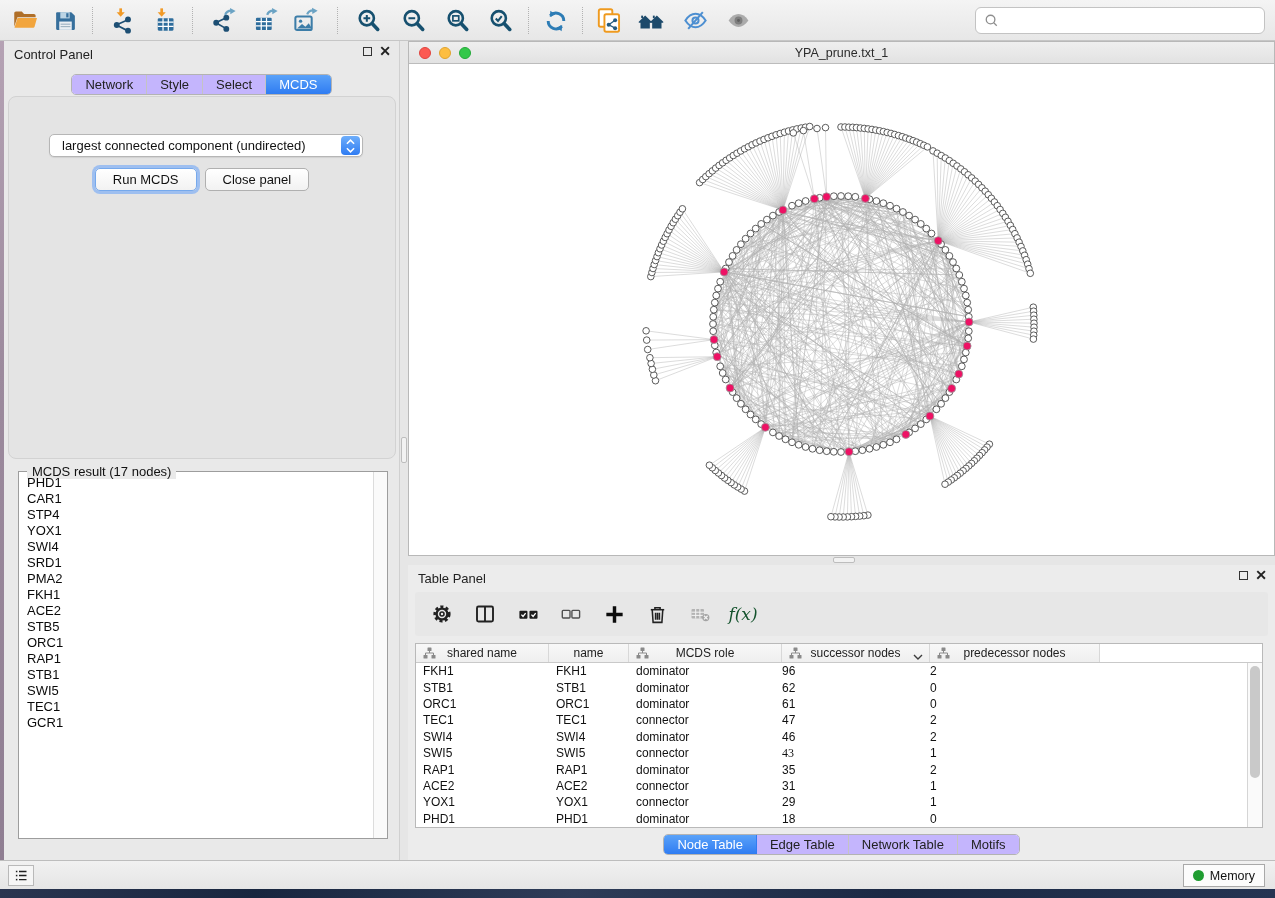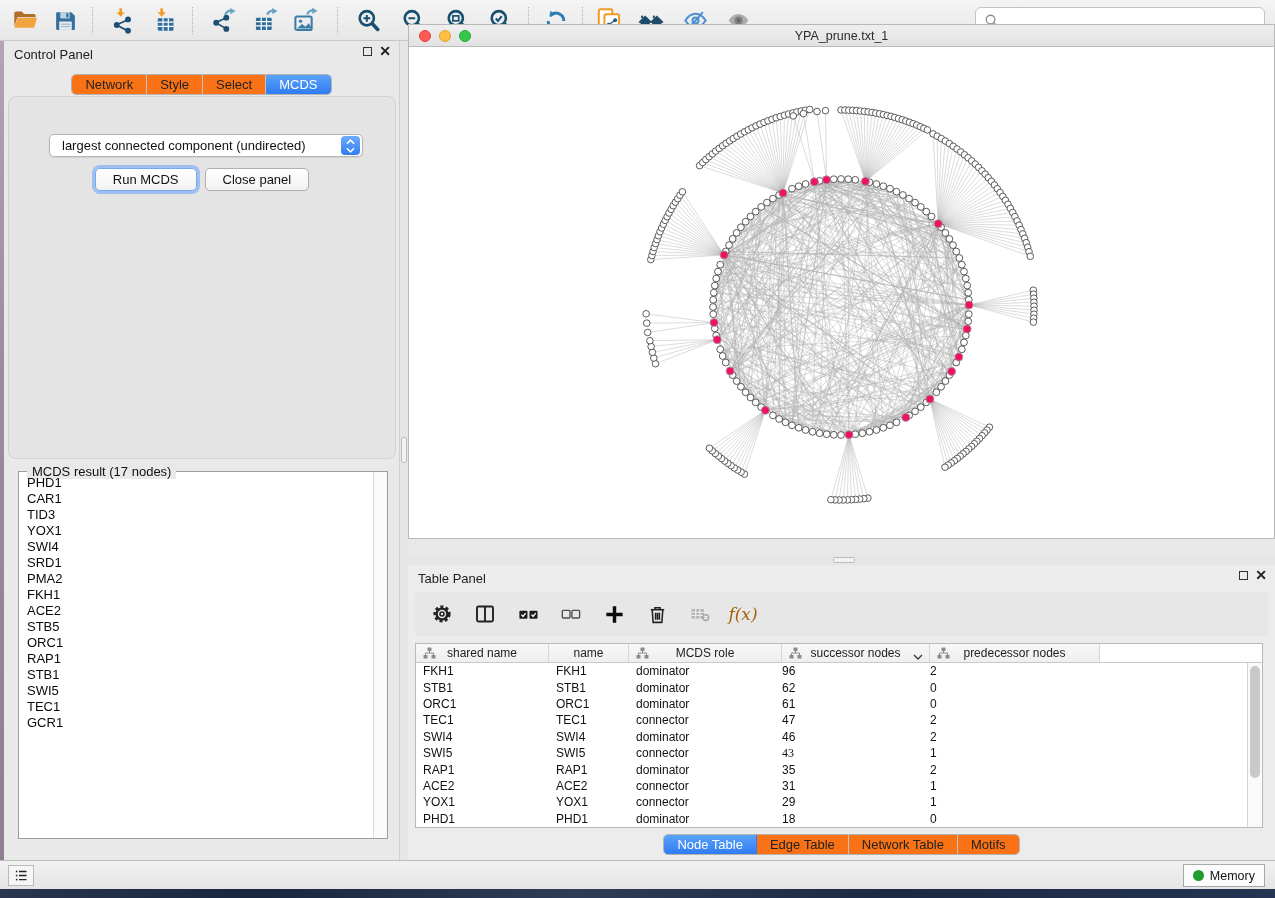--- a/index.html
+++ b/index.html
@@ -28,21 +28,21 @@
   .wallpaper-bottom { position:absolute; left:0; top:889px; width:1275px; height:9px;
     background:linear-gradient(90deg,#2a3550,#18263f 20%,#2e3c58 45%,#1b2944 70%,#253452); }
   
   .control-panel { position:absolute; left:4px; top:41px; width:396px; height:819px; background:#e9e9e9; border-right:1px solid #d0d0d0; }
   .panel-titlebar { position:relative; height:26px; display:flex; align-items:center; padding:0 10px; font-size:13px; color:#222; }
   .panel-titlebar .win-btns { position:absolute; right:8px; top:6px; display:flex; gap:7px; align-items:center; }
   .float-btn { width:9px; height:9px; border:1.5px solid #333; display:inline-block; }
   .close-btn { font-size:14px; font-weight:bold; color:#222; line-height:9px; }
   .cp-tabs { position:absolute; left:0; top:33px; width:100%; display:flex; justify-content:center; }
   .seg { display:flex; border:1px solid #b3b3b3; border-radius:5px; overflow:hidden; background:#fff; height:21px; }
-  .seg-tab { padding:0 13px; font-size:13px; display:flex; align-items:center; border-right:1px solid #c4c4c4; background:#f97316; color:#222; }
+  .seg-tab { padding:0 13px; font-size:13px; display:flex; align-items:center; border-right:1px solid #c4c4c4; background:#c4b5fd; color:#222; }
   .seg-tab:last-child { border-right:none; }
   .seg-tab.active { background:linear-gradient(#5aa2f9,#2f7cf2); color:#fff; border-right-color:#2f7cf2; }
   .cp-content { position:absolute; left:4px; top:55px; width:388px; height:363px;
     background:#e4e4e4; border:1px solid #d2d2d2; border-radius:8px; }
   .opt-label { margin-top:16px; text-align:center; font-size:13px; color:#111; }
   .select-box { position:absolute; left:40px; top:37px; width:314px; height:23px; background:#fff;
     border:1px solid #b6b6b6; border-radius:5px; display:flex; align-items:center; box-shadow:0 1px 1px rgba(0,0,0,.08); }
   .select-box .sel-text { flex:1; font-size:13px; padding-left:12px; color:#111; white-space:nowrap; overflow:hidden; }
   .stepper { width:19px; height:19px; margin-right:2px; border-radius:4px;
     background:linear-gradient(#6eaefb,#2f7cf2); display:flex; flex-direction:column; align-items:center; justify-content:center; gap:2px; }
@@ -53,31 +53,31 @@
   .group-box { position:absolute; left:14px; top:430px; width:370px; height:368px; border:1px solid #9d9d9d; background:#fff; }
   .group-label { position:absolute; left:8px; top:-8px; background:#e9e9e9; padding:0 5px; font-size:13px; color:#111; }
   .mcds-list { position:absolute; left:1px; top:3px; bottom:1px; right:15px; overflow:hidden; font-size:13px; line-height:16px; padding-left:7px; color:#0a0a0a; }
   .mcds-scroll { position:absolute; right:0; top:0; bottom:0; width:14px; background:#fafafa; border-left:1px solid #dcdcdc; }
   
   .v-divider { position:absolute; left:400px; top:41px; width:8px; height:819px; background:#e6e6e6; }
   .v-divider .thumb { position:absolute; left:1px; top:396px; width:6px; height:26px; background:#f2f2f2; border:1px solid #bdbdbd; border-radius:2px; }
   .h-divider { position:absolute; left:408px; top:556px; width:867px; height:9px; background:#e6e6e6; }
   .h-divider .thumb { position:absolute; left:425px; top:1px; width:22px; height:6px; background:#f2f2f2; border:1px solid #bdbdbd; border-radius:2px; }
   
-  .network-window { position:absolute; left:408px; top:24px; width:867px; height:515px; border:1px solid #b8b8b8; background:#fff; }
+  .network-window { position:absolute; left:408px; top:41px; width:867px; height:515px; border:1px solid #b8b8b8; background:#fff; }
   .net-titlebar { position:relative; height:22px; background:linear-gradient(#efefef,#e2e2e2); border-bottom:1px solid #bcbcbc;
     display:flex; align-items:center; justify-content:center; font-size:12.5px; color:#2b2b2b; }
   .traffic { position:absolute; left:10px; top:5px; display:flex; gap:8px; }
   .light { width:12px; height:12px; border-radius:50%; }
   .net-canvas { position:absolute; left:0; top:22px; width:865px; height:491px; background:#fff; }
   
   .table-panel { position:absolute; left:408px; top:565px; width:867px; height:295px; background:#ececec; }
   .tp-toolbar { position:absolute; left:7px; top:27px; width:853px; height:44px; background:#e7e7e7; border-radius:3px; display:flex; align-items:center; padding-left:14px; gap:17px; }
   .tp-icon { width:26px; height:26px; display:flex; align-items:center; justify-content:center; }
-  .fx-label { font-family:"DejaVu Serif", serif; font-style:italic; font-size:17px; color:#a16207; }
+  .fx-label { font-family:"DejaVu Serif", serif; font-style:italic; font-size:17px; color:#14532d; }
   .node-table { position:absolute; left:7px; top:78px; width:848px; height:185px; background:#fff; border:1px solid #b9b9b9; }
   .nt-header { display:flex; height:19px; background:linear-gradient(#f8f8f8,#efefef); border-bottom:1px solid #c9c9c9; }
   .nt-hcell { position:relative; display:flex; align-items:center; justify-content:center; font-size:12px; color:#222;
     border-right:1px solid #d8d8d8;text-align:center; }
   .nt-hcell .hicon { position:absolute; left:7px; top:3px; }
   .nt-hcell .sort { position:absolute; right:6px; top:6px; }
   .nt-filler { flex:1; border-right:none; background:#fff; }
   .nt-body { position:relative; height:164px; overflow:hidden; }
   .nt-row { display:flex; height:16.4px; font-size:12px; color:#111; align-items:center; }
   .nt-cell { padding-left:7px; white-space:nowrap; overflow:hidden; }
@@ -291,21 +291,21 @@
     <div class="btn-row">
       <div class="push-btn focused">Run MCDS</div>
       <div class="push-btn">Close panel</div>
     </div>
   </div>
   <div class="group-box">
     <span class="group-label">MCDS result (17 nodes)</span>
     <div class="mcds-list" id="mcds-list">
         <div>PHD1</div>
         <div>CAR1</div>
-        <div>TID3</div>
+        <div>STP4</div>
         <div>YOX1</div>
         <div>SWI4</div>
         <div>SRD1</div>
         <div>PMA2</div>
         <div>FKH1</div>
         <div>ACE2</div>
         <div>STB5</div>
         <div>ORC1</div>
         <div>RAP1</div>
         <div>STB1</div>

